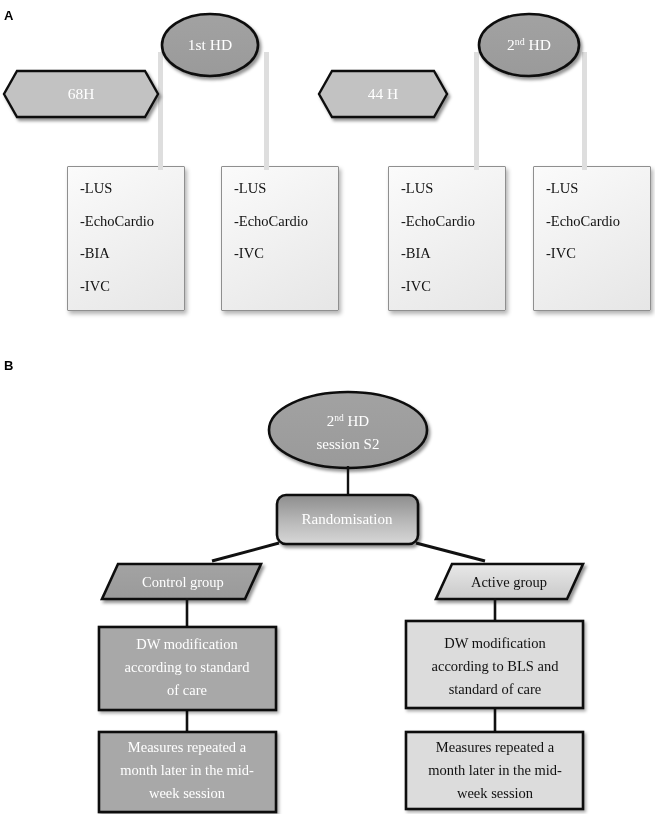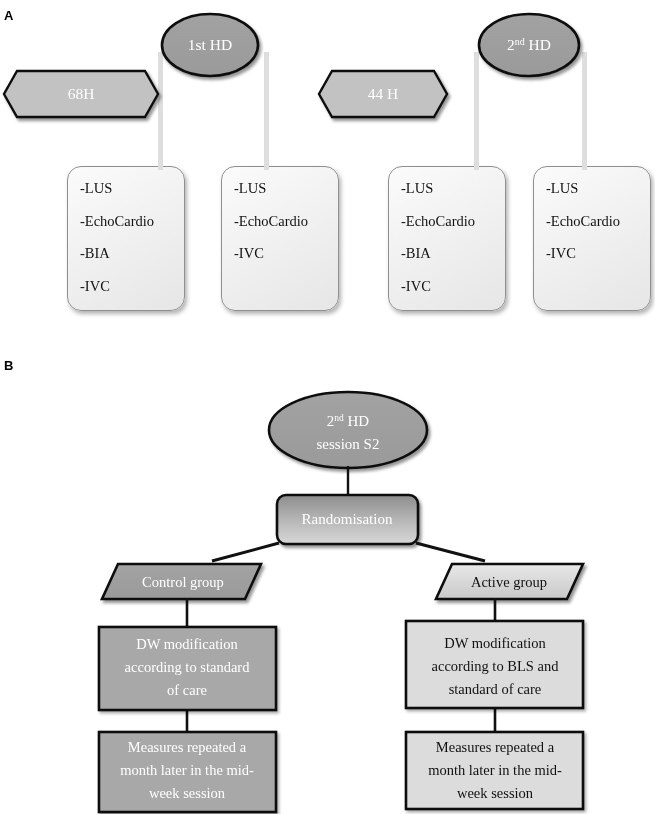--- a/index.html
+++ b/index.html
@@ -39,21 +39,21 @@
     fill: #ffffff;
     font-family: "Liberation Serif", "DejaVu Serif", serif;
   }
   .node-text-black {
     fill: #111111;
     font-family: "Liberation Serif", "DejaVu Serif", serif;
   }
   .assess-box {
     position: absolute;
     border: 1.3px solid #8f8f8f;
-    border-radius: 14px;
+    border-radius: 1px;
     background: linear-gradient(150deg, #fbfbfb 0%, #f2f2f2 42%, #e6e6e6 100%);
     box-shadow: 2px 3px 4px rgba(0,0,0,0.30);
     box-sizing: border-box;
   }
   .assess-list {
     position: absolute;
     left: 12px;
     top: 14px;
     right: 6px;
     font-size: 14.5px;

